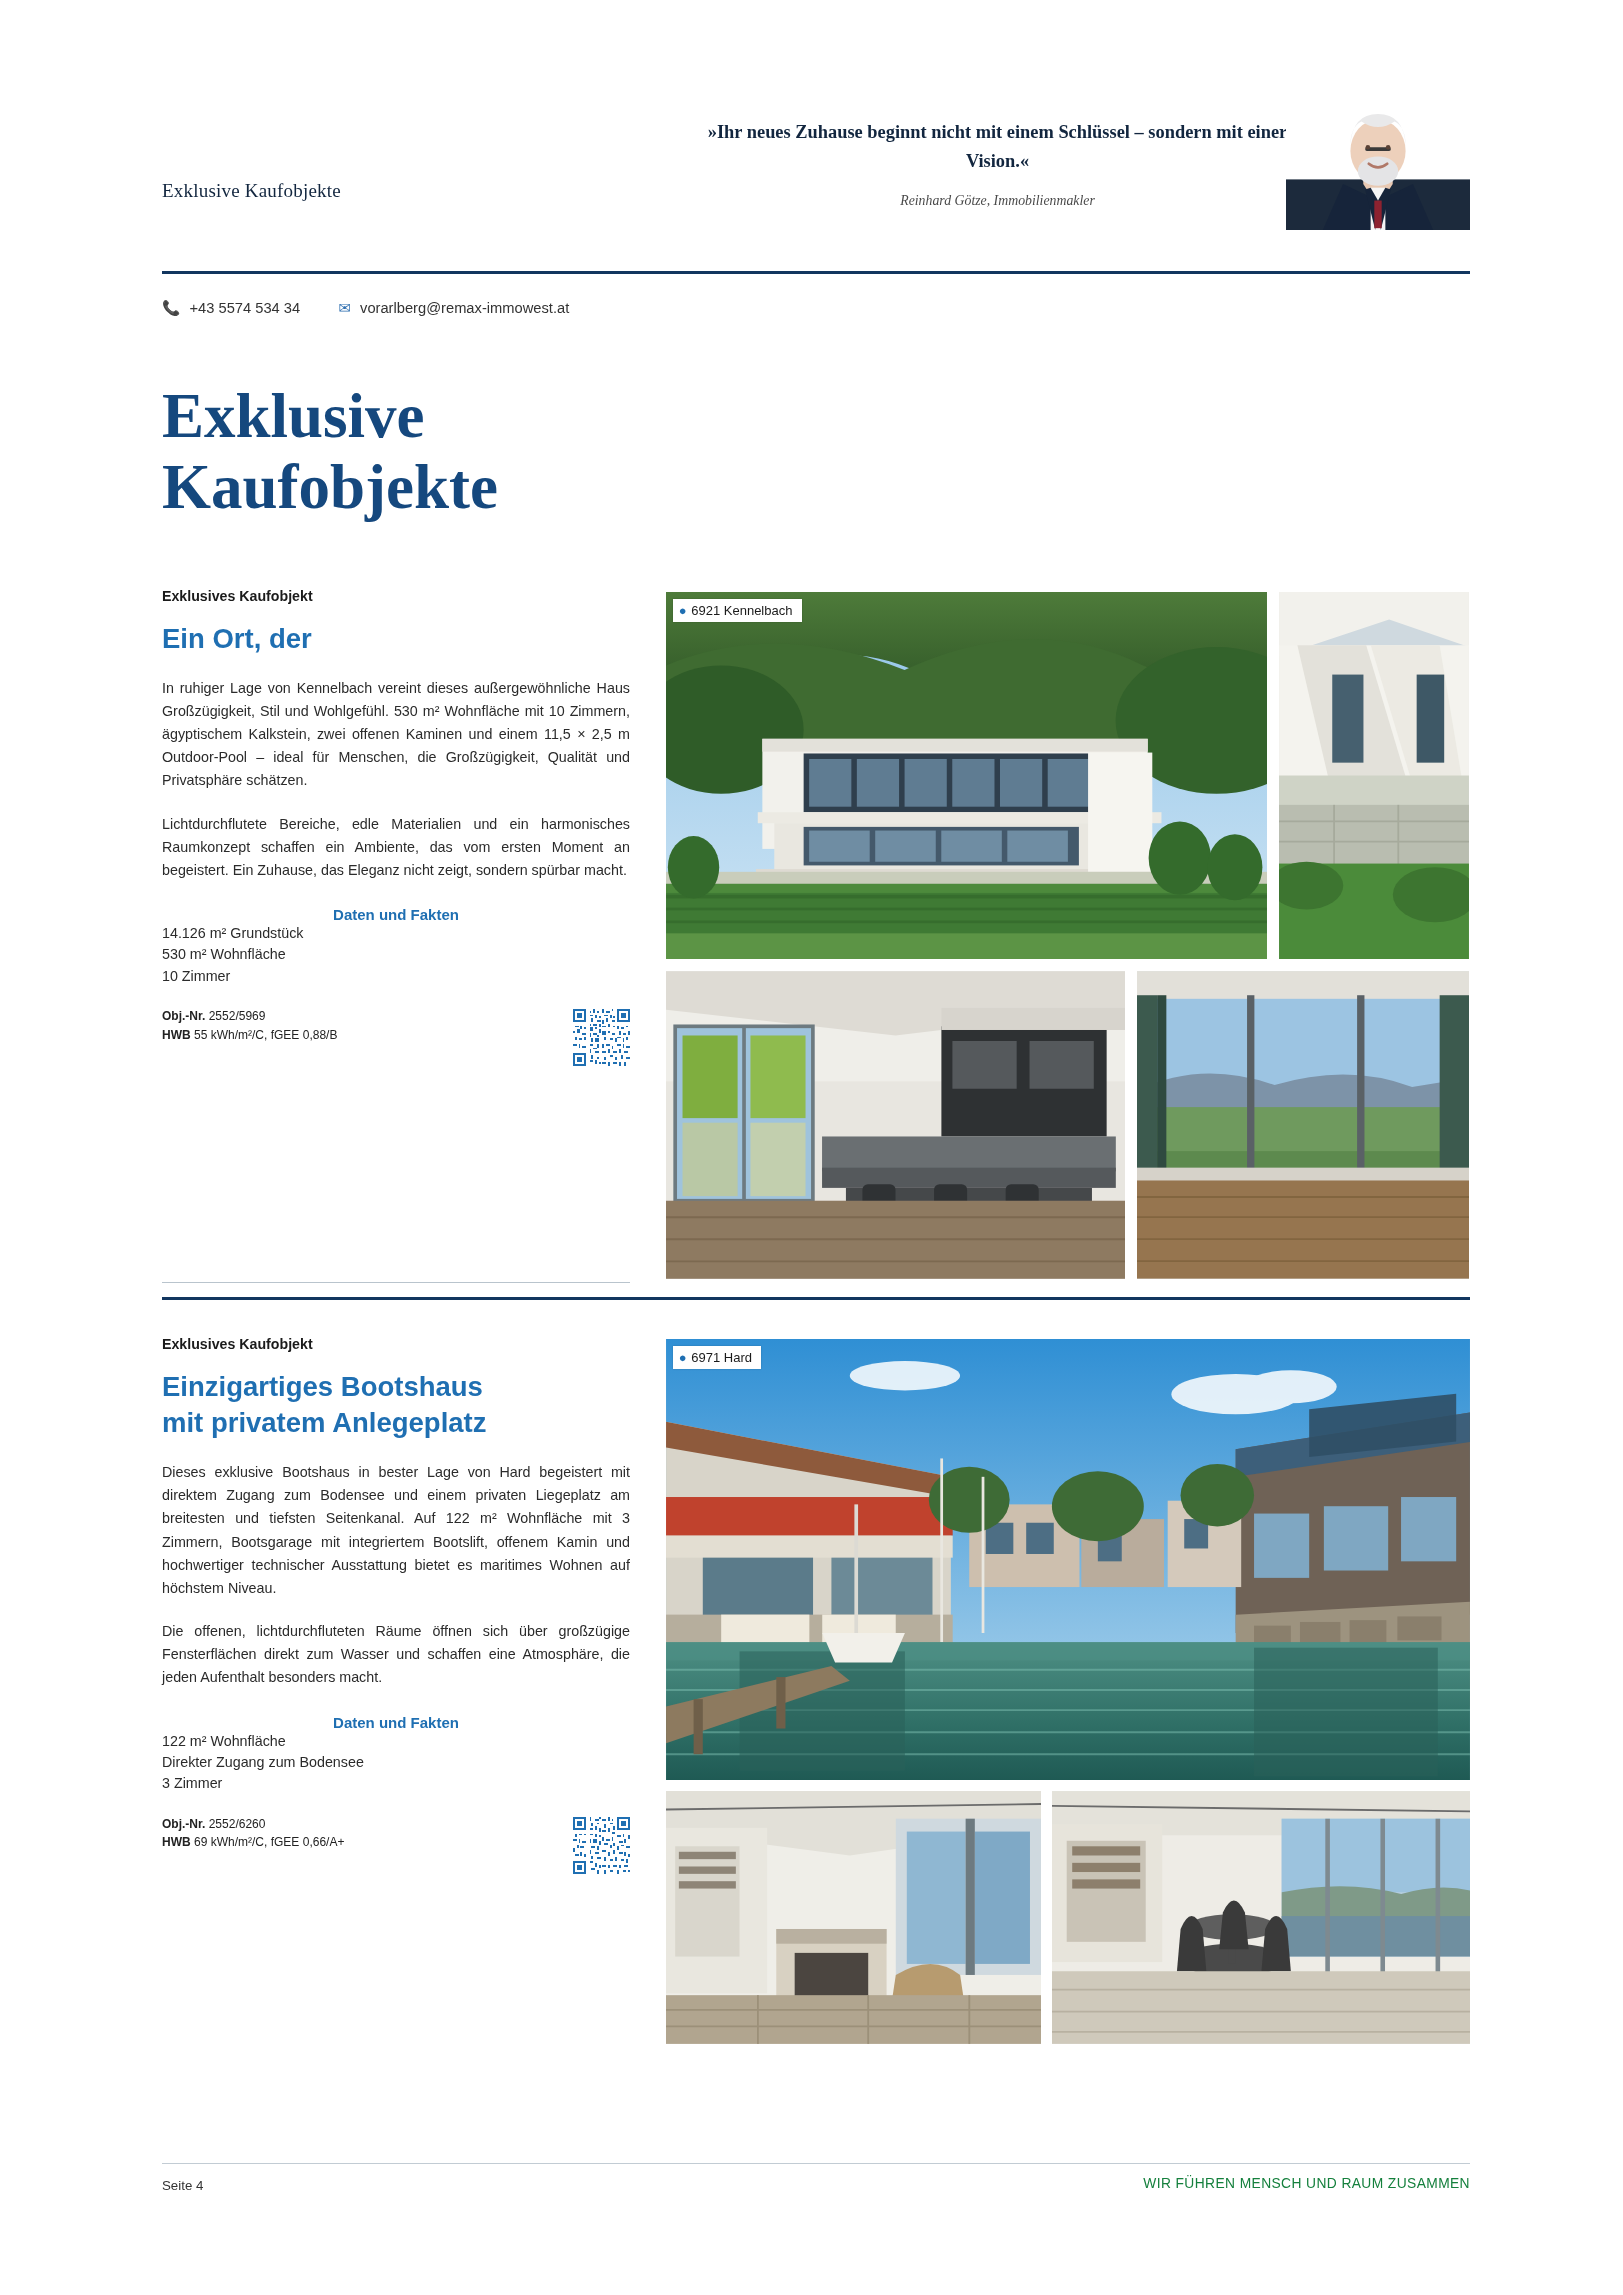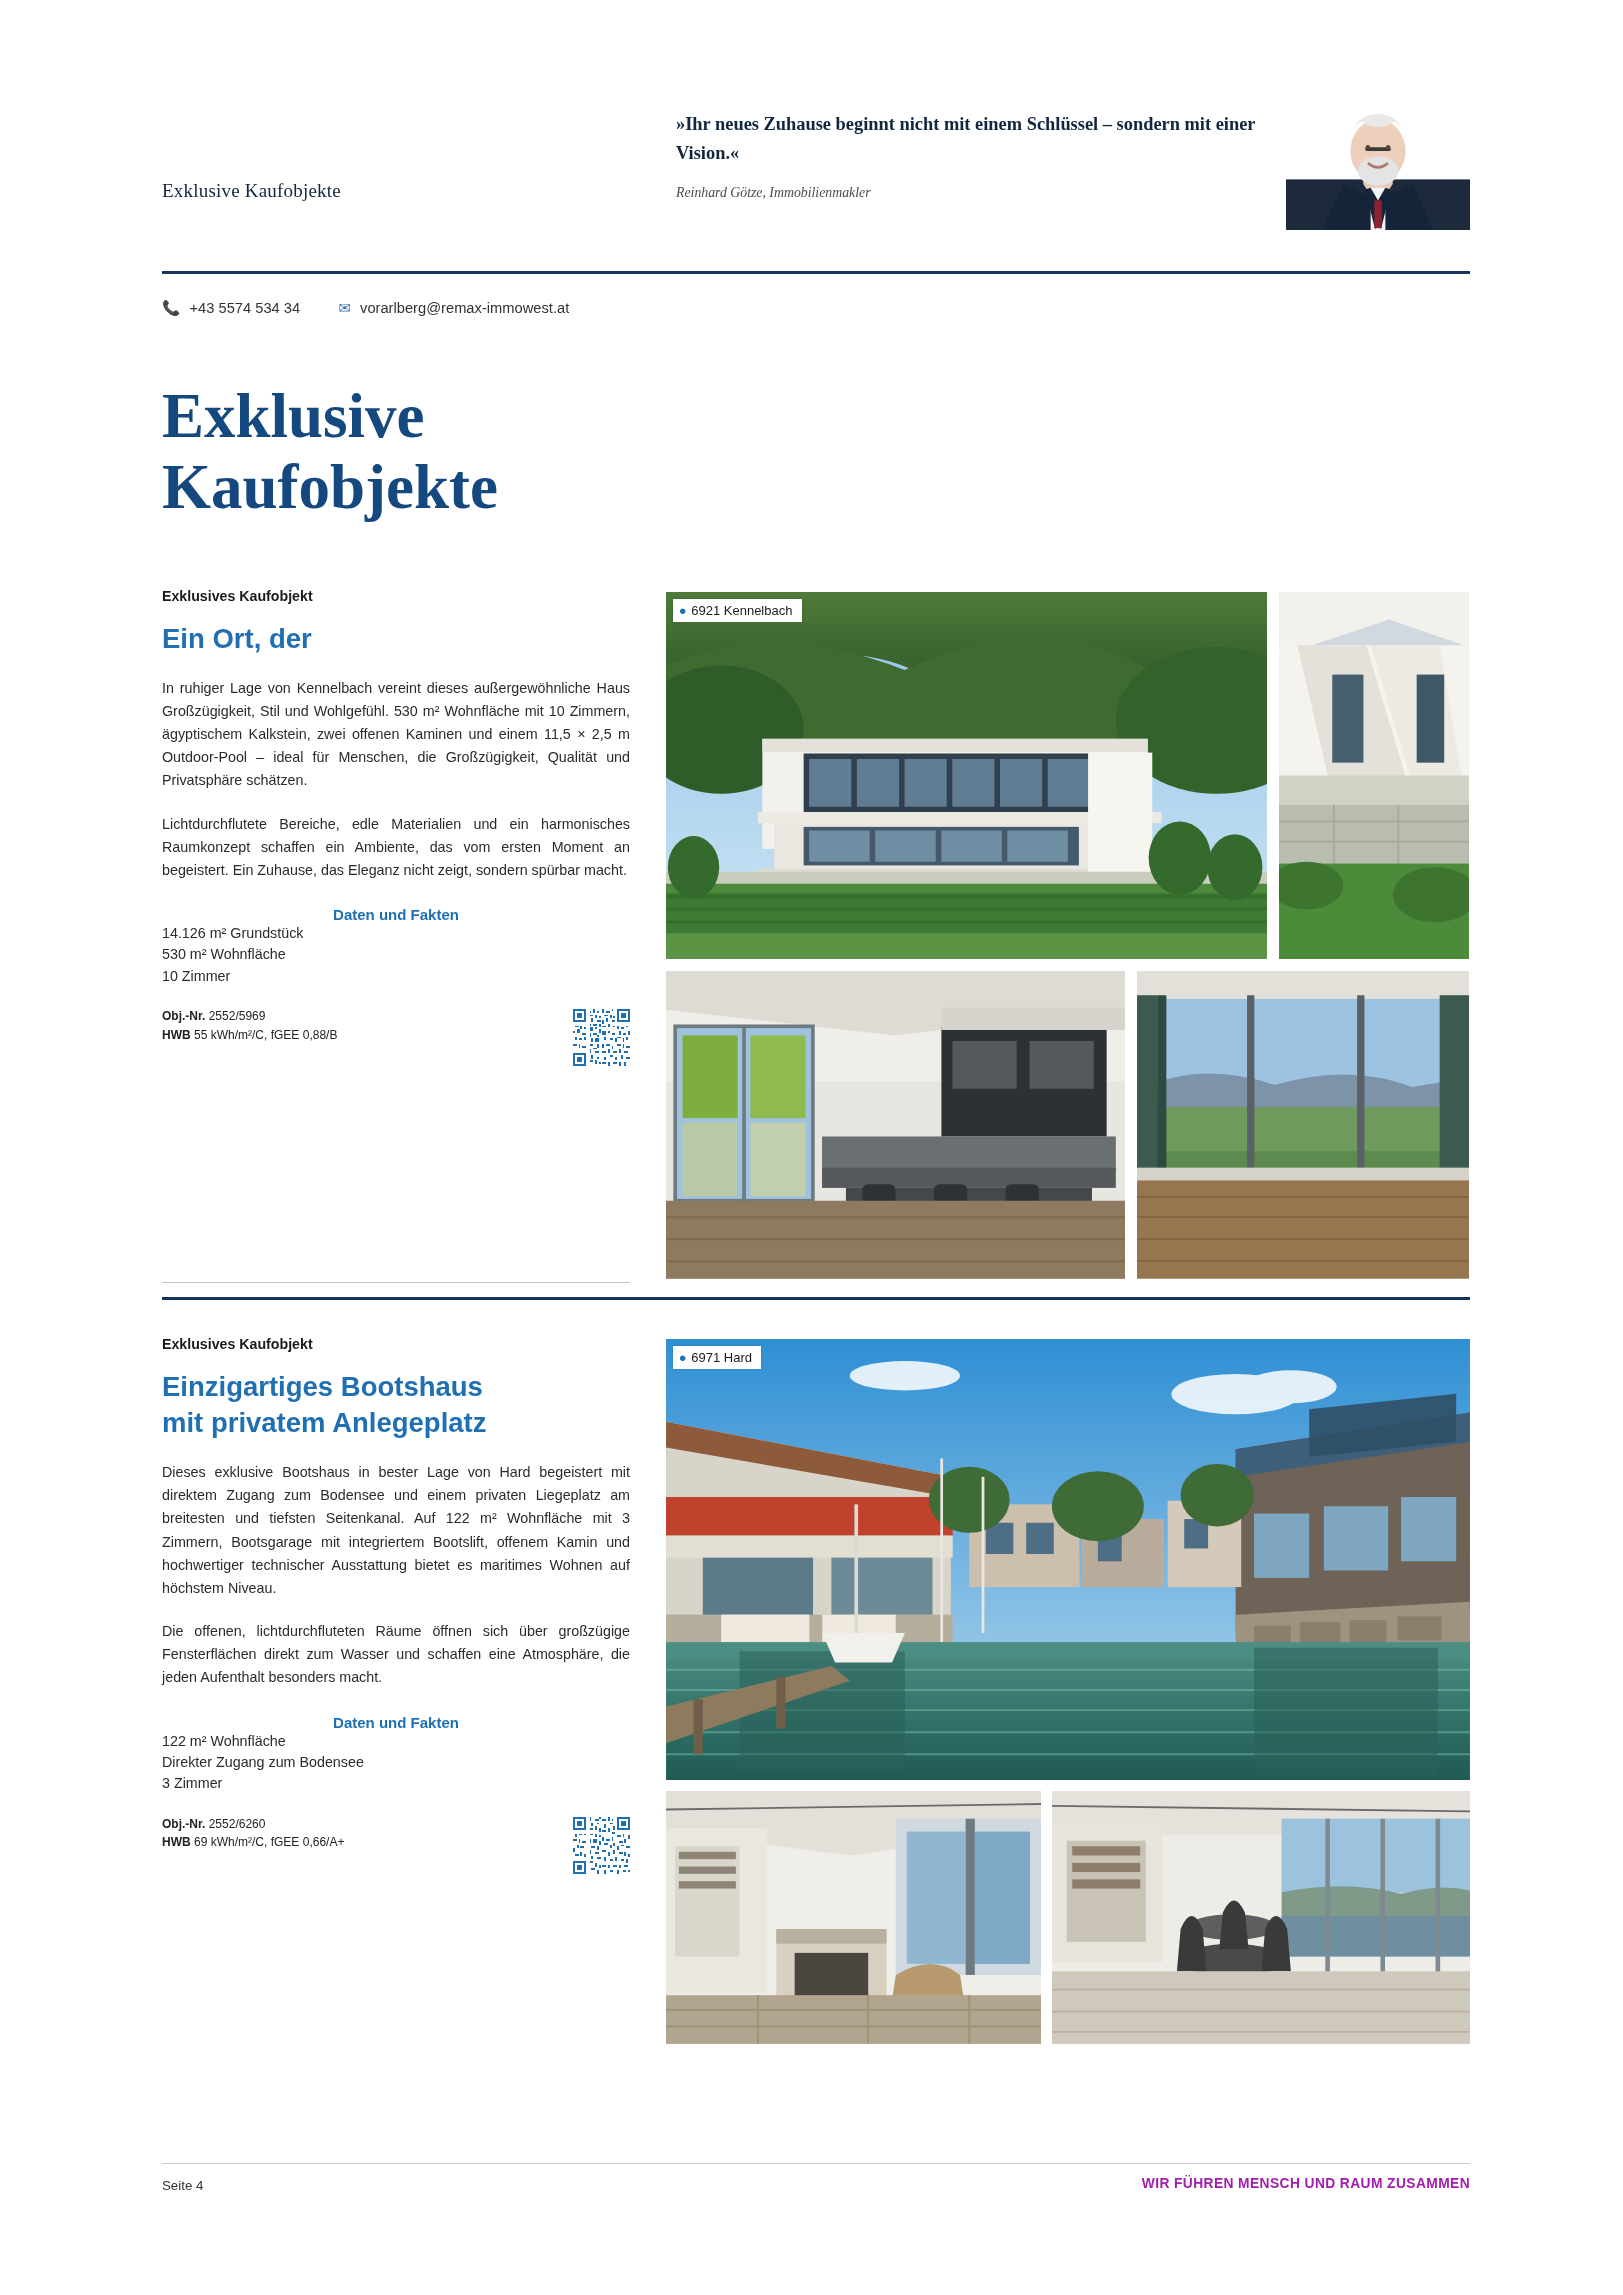--- a/index.html
+++ b/index.html
@@ -20,21 +20,21 @@
   
   .header {
     position:absolute; left:162px; top:110px; width:1308px; height:119px;
   }
   .header-left {
     position:absolute; left:0; bottom:27.5px;
     font-family:"Liberation Serif", serif;
     font-weight:normal; font-size:19px; color:#12263f; letter-spacing:0.2px;
   }
   .quote-block {
-    position:absolute; left:514px; top:0; width:643px; 
+    position:absolute; left:514px; top:8px; width:643px; text-align:center;
   }
   .quote-text {
     font-family:"Liberation Serif", serif;
     font-weight:bold; font-size:18.4px; color:#12263f; line-height:1.6;
   }
   .quote-author {
     margin-top:16.5px;
     font-family:"Liberation Serif", serif;
     font-style:italic; font-size:13.8px; color:#4a4a4a;
   }
@@ -117,22 +117,22 @@
   .sec2-photos { position:absolute; left:666px; top:1339px; width:804px; }
 
   
   .footer-rule {
     position:absolute; left:162px; top:2163px; width:1308px; height:0.9px; background:#c2ccd4;
   }
   .footer-left {
     position:absolute; left:162px; top:2178px; font-size:13.3px; color:#333;
   }
   .footer-right {
-    position:absolute; right:154px; top:2176px; font-size:13.8px; font-weight:bold;
-    letter-spacing:0.4px; color:#a21caf;
+    position:absolute; right:154px; top:2176px; font-size:13.8px; font-weight:normal;
+    letter-spacing:0.4px; color:#15803d;
   }
 </style>
 </head>
 <body>
 
 <div class="page">
 
   <div class="header">
     <div class="header-left">Exklusive Kaufobjekte</div>
 

